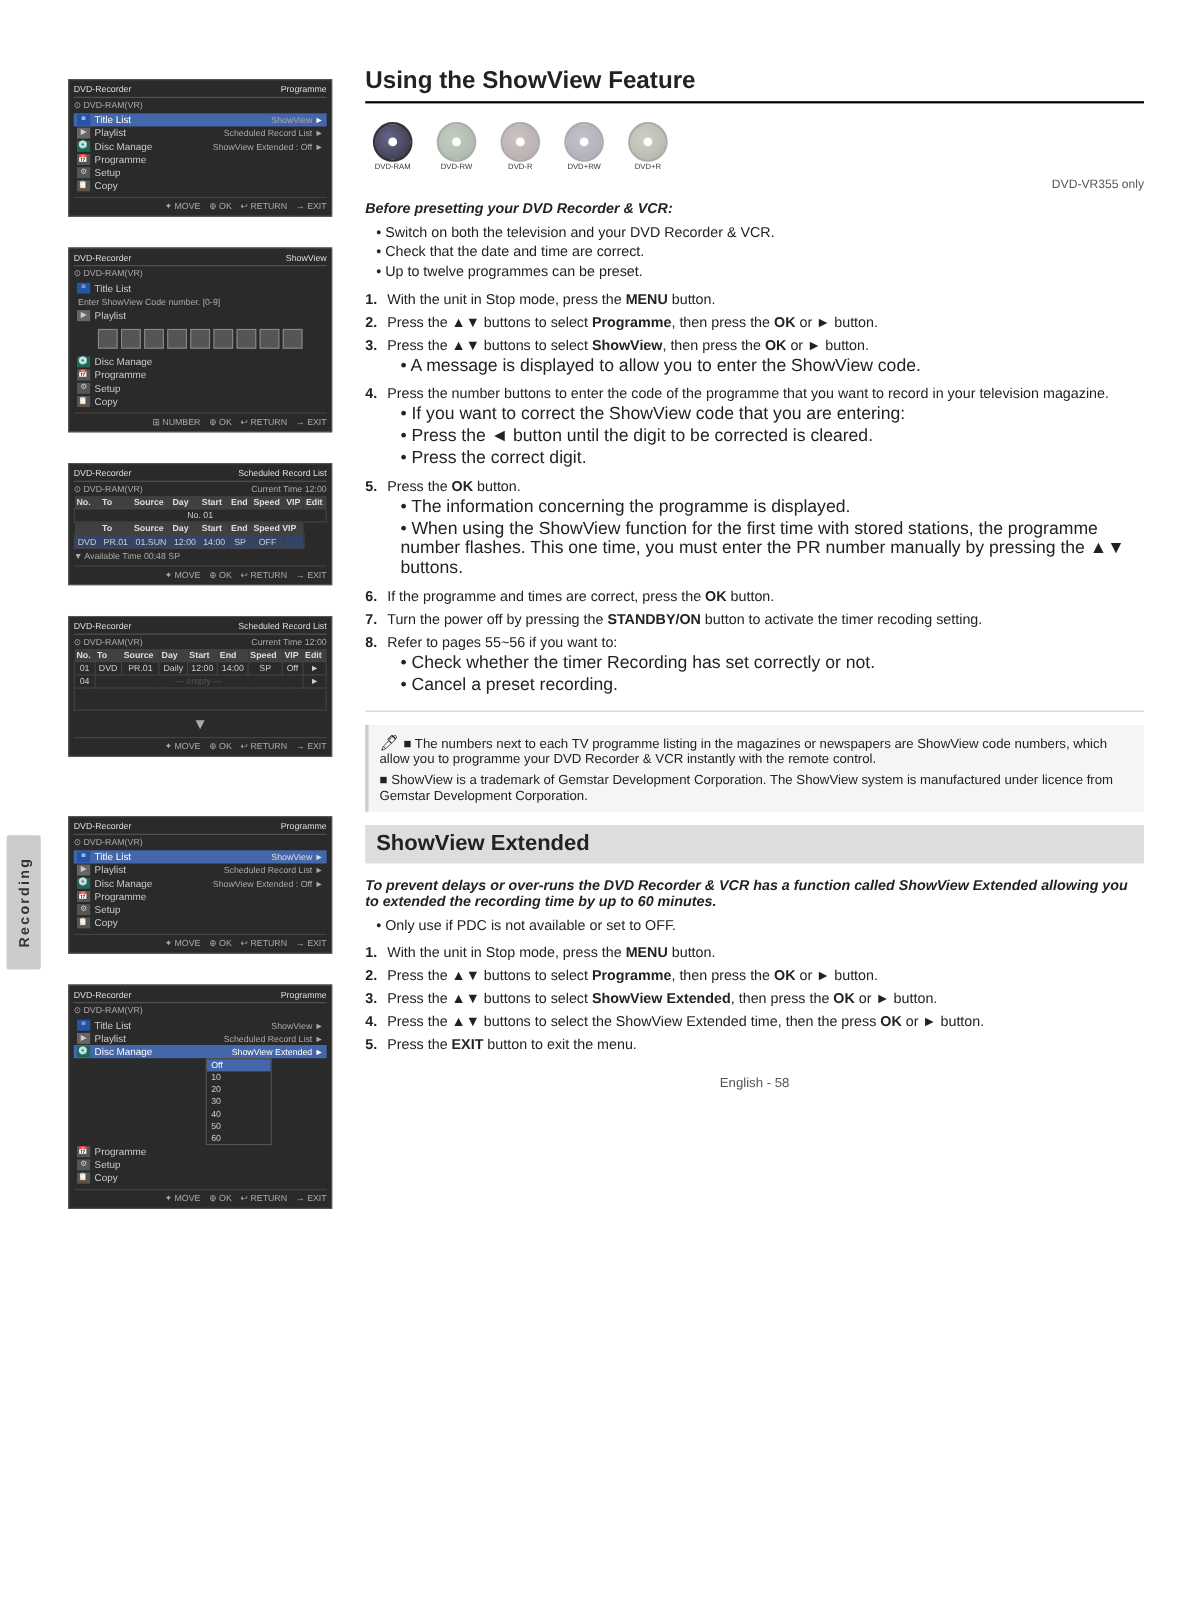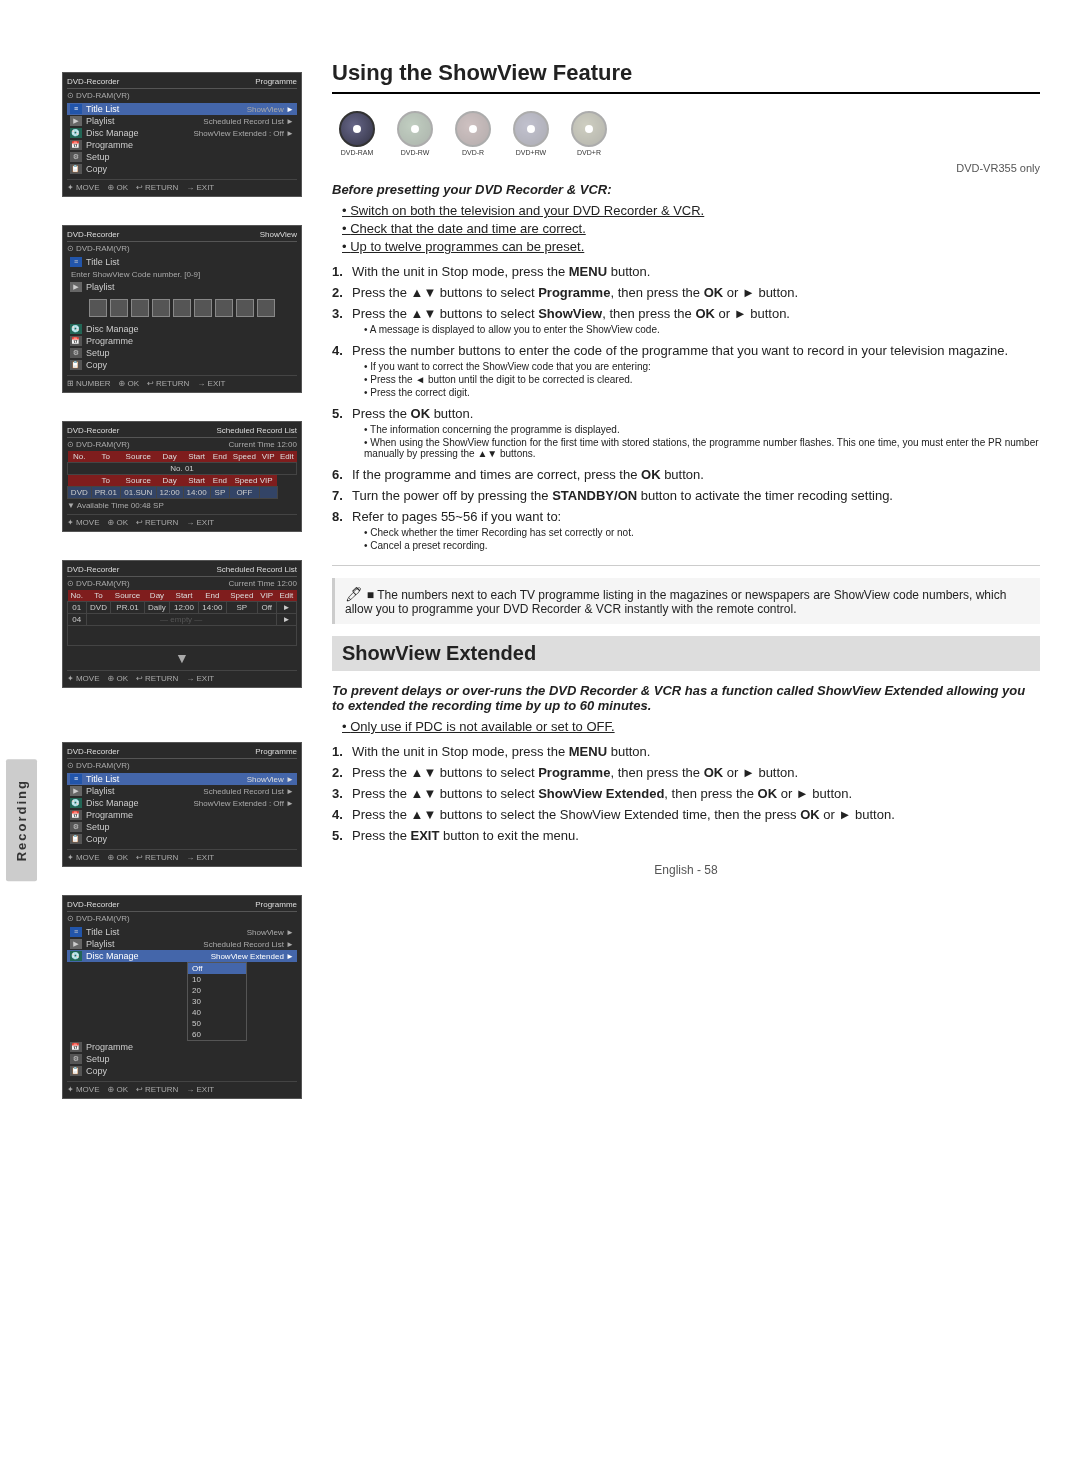--- a/index.html
+++ b/index.html
@@ -114,20 +114,21 @@
     .dvd-menu-item .icon-box.teal { background: #226655; }
     .dvd-menu-item .icon-box.gray { background: #555; }
     .dvd-footer {
       display: flex;
       gap: 8px;
       margin-top: 4px;
       border-top: 1px solid #444;
       padding-top: 3px;
       font-size: 8px;
       color: #aaa;
+      justify-content: flex-end;
     }
     .dvd-footer span { font-size: 8px; }
     .code-boxes {
       display: flex;
       justify-content: center;
       gap: 3px;
       margin: 6px 0;
     }
     .code-box {
       width: 18px;
@@ -137,25 +138,25 @@
     }
 
     
     .sched-table {
       width: 100%;
       font-size: 8px;
       border-collapse: collapse;
       margin-top: 2px;
     }
     .sched-table th {
-      background: #7f1d1d;
+      background: #404040;
       color: #ddd;
       padding: 1px 2px;
-      text-align: center;
-      font-weight: normal;
+      text-align: left;
+      font-weight: bold;
     }
     .sched-table td {
       border: 1px solid #444;
       padding: 1px 2px;
       text-align: center;
       color: #ccc;
       font-size: 8px;
     }
     .sched-table tr.highlight td {
       background: #334466;
@@ -230,21 +231,20 @@
     .before-preset {
       font-weight: bold;
       font-style: italic;
       margin-bottom: 6px;
       font-size: 13px;
     }
     .bullet-list {
       list-style: none;
       padding-left: 10px;
       margin-bottom: 10px;
-      text-decoration: underline;
     }
     .bullet-list li::before { content: "• "; }
     .bullet-list li { margin-bottom: 3px; font-size: 13px; }
 
     .numbered-list {
       list-style: none;
       padding-left: 0;
       margin-bottom: 10px;
     }
     .numbered-list > li {
@@ -257,21 +257,21 @@
     .num-label {
       font-weight: bold;
       min-width: 14px;
     }
     .sub-bullets {
       list-style: none;
       padding-left: 12px;
       margin-top: 3px;
     }
     .sub-bullets li::before { content: "• "; }
-    .sub-bullets li { margin-bottom: 2px; font-size: 10px; }
+    .sub-bullets li { margin-bottom: 2px; font-size: 16px; }
 
     .divider { border: none; border-top: 1px solid #ccc; margin: 12px 0; }
 
     .note-box {
       background: #f5f5f5;
       border-left: 3px solid #ccc;
       padding: 8px 10px;
       margin-bottom: 12px;
       font-size: 12px;
     }
@@ -705,20 +705,21 @@
             <li>Cancel a preset recording.</li>
           </ul>
         </div>
       </li>
     </ol>
 
     <hr class="divider">
 
     <div class="note-box">
       <p><span class="note-icon">🖊</span>■ The numbers next to each TV programme listing in the magazines or newspapers are ShowView code numbers, which allow you to programme your DVD Recorder &amp; VCR instantly with the remote control.</p>
+      <p>■ ShowView is a trademark of Gemstar Development Corporation. The ShowView system is manufactured under licence from Gemstar Development Corporation.</p>
     </div>
 
     <div class="section-title2">ShowView Extended</div>
 
     <p class="italic-bold">
       <em>To prevent delays or over-runs the DVD Recorder &amp; VCR has a function called ShowView Extended allowing you to extended the recording time by up to 60 minutes.</em>
     </p>
     <ul class="bullet-list" style="margin-top:6px;margin-bottom:10px">
       <li>Only use if PDC is not available or set to OFF.</li>
     </ul>

